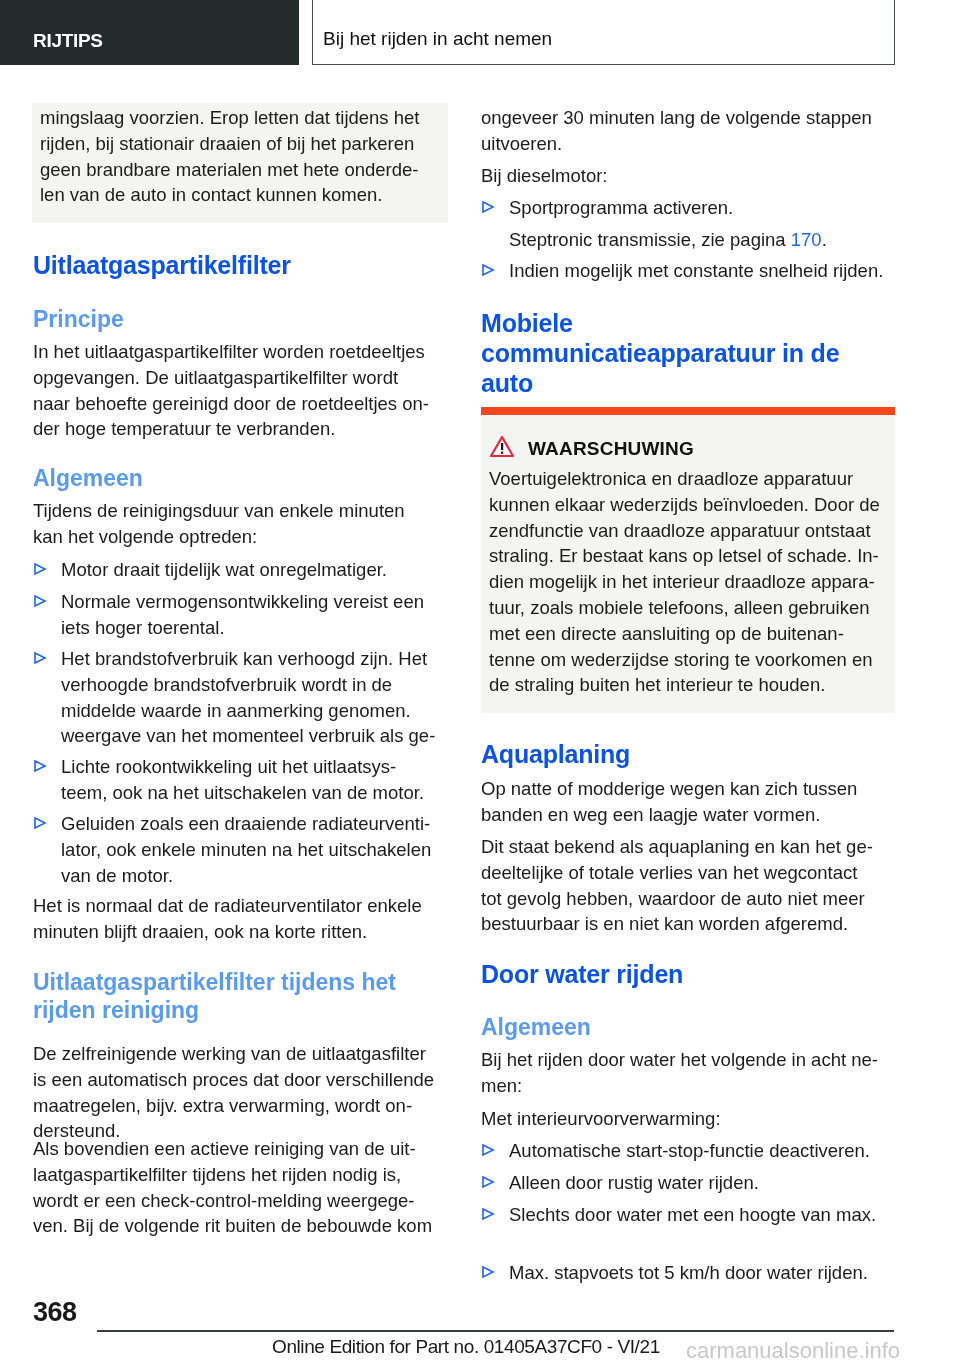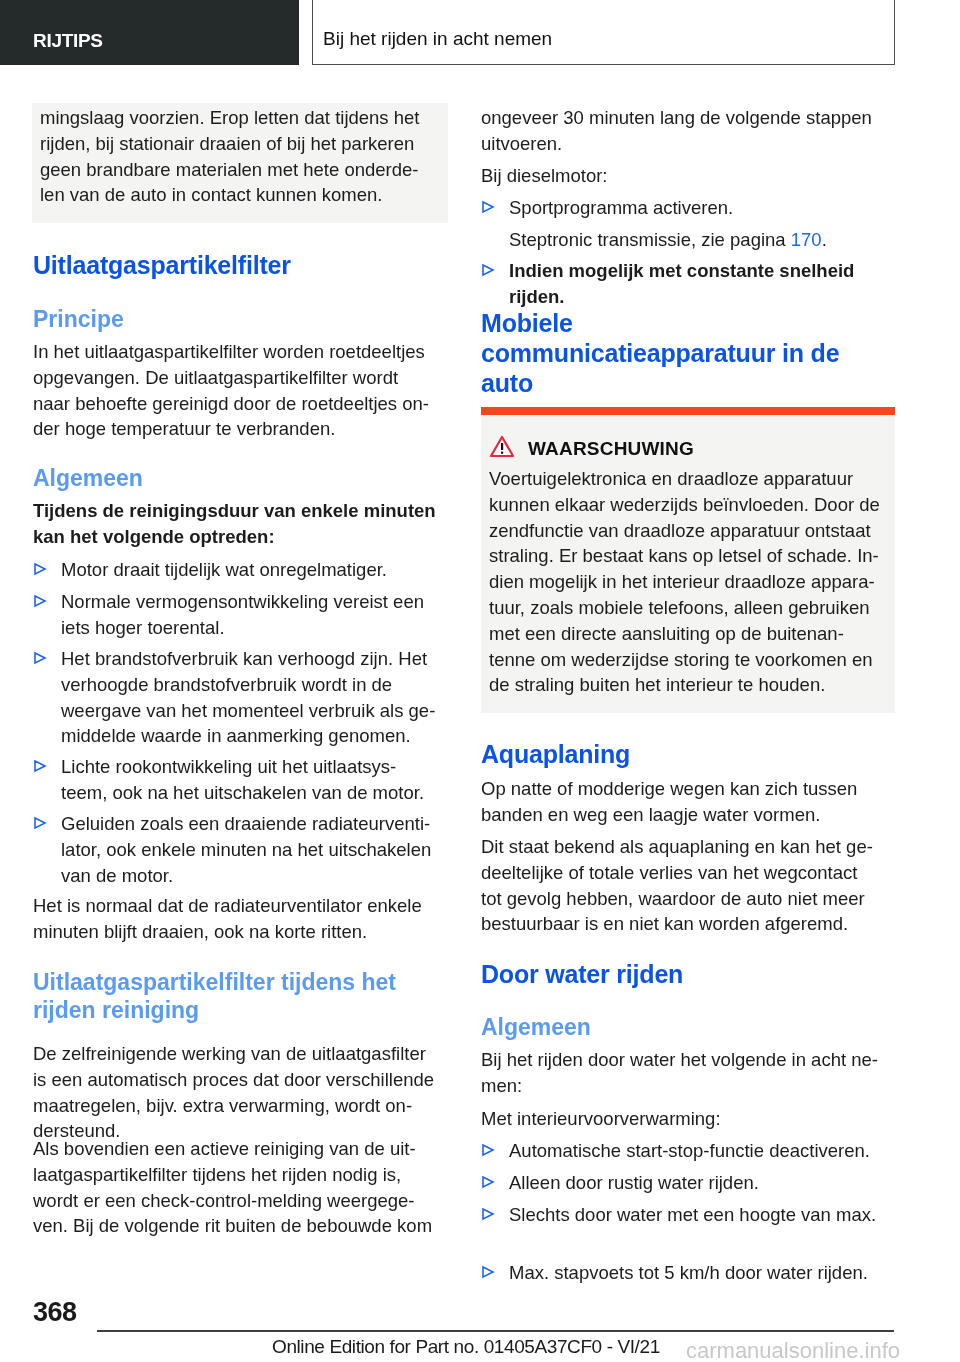--- a/index.html
+++ b/index.html
@@ -56,21 +56,21 @@
 
 <div class="h2" style="left:33px; top:305px;">Principe</div>
 <div class="p" style="left:33px; top:339px; width:415px;">
   <div>In het uitlaatgaspartikelfilter worden roetdeeltjes</div>
   <div>opgevangen. De uitlaatgaspartikelfilter wordt</div>
   <div>naar behoefte gereinigd door de roetdeeltjes on-</div>
   <div>der hoge temperatuur te verbranden.</div>
 </div>
 
 <div class="h2" style="left:33px; top:464px;">Algemeen</div>
-<div class="p" style="left:33px; top:498px; width:415px;font-weight:bold;">
+<div class="p" style="left:33px; top:498px; width:415px;">
   <div>Tijdens de reinigingsduur van enkele minuten</div>
   <div>kan het volgende optreden:</div>
 </div>
 
 <div class="li" style="left:33px; top:557px; width:415px;">
   <span class="bullet">
       <svg width="14" height="14" viewBox="0 0 14 14">
         <path d="M2 2 L12 7 L2 12 Z" fill="none" stroke="#1e67e8" stroke-width="1.6"></path>
       </svg>
     </span>
@@ -86,22 +86,22 @@
   <div>iets hoger toerental.</div>
 </div>
 <div class="li" style="left:33px; top:646px; width:420px;">
   <span class="bullet">
       <svg width="14" height="14" viewBox="0 0 14 14">
         <path d="M2 2 L12 7 L2 12 Z" fill="none" stroke="#1e67e8" stroke-width="1.6"></path>
       </svg>
     </span>
   <div>Het brandstofverbruik kan verhoogd zijn. Het</div>
   <div>verhoogde brandstofverbruik wordt in de</div>
+  <div>middelde waarde in aanmerking genomen.</div>
   <div>weergave van het momenteel verbruik als ge-</div>
-  <div>middelde waarde in aanmerking genomen.</div>
 </div>
 <div class="li" style="left:33px; top:754px; width:420px;">
   <span class="bullet">
       <svg width="14" height="14" viewBox="0 0 14 14">
         <path d="M2 2 L12 7 L2 12 Z" fill="none" stroke="#1e67e8" stroke-width="1.6"></path>
       </svg>
     </span>
   <div>Lichte rookontwikkeling uit het uitlaatsys-</div>
   <div>teem, ook na het uitschakelen van de motor.</div>
 </div>
@@ -149,21 +149,21 @@
   <span class="bullet">
       <svg width="14" height="14" viewBox="0 0 14 14">
         <path d="M2 2 L12 7 L2 12 Z" fill="none" stroke="#1e67e8" stroke-width="1.6"></path>
       </svg>
     </span>
   <div>Sportprogramma activeren.</div>
 </div>
 <div class="p" style="left:509px; top:227px;">
   <span>Steptronic transmissie, zie pagina </span><span class="link">170</span><span>.</span>
 </div>
-<div class="li" style="left:481px; top:258px; width:420px;font-weight:bold;">
+<div class="li" style="left:481px; top:258px; width:420px;">
   <span class="bullet">
       <svg width="14" height="14" viewBox="0 0 14 14">
         <path d="M2 2 L12 7 L2 12 Z" fill="none" stroke="#1e67e8" stroke-width="1.6"></path>
       </svg>
     </span>
   <div>Indien mogelijk met constante snelheid rijden.</div>
 </div>
 
 <div class="h1" style="left:481px; top:308px; width:414px;">
   <div>Mobiele</div>

